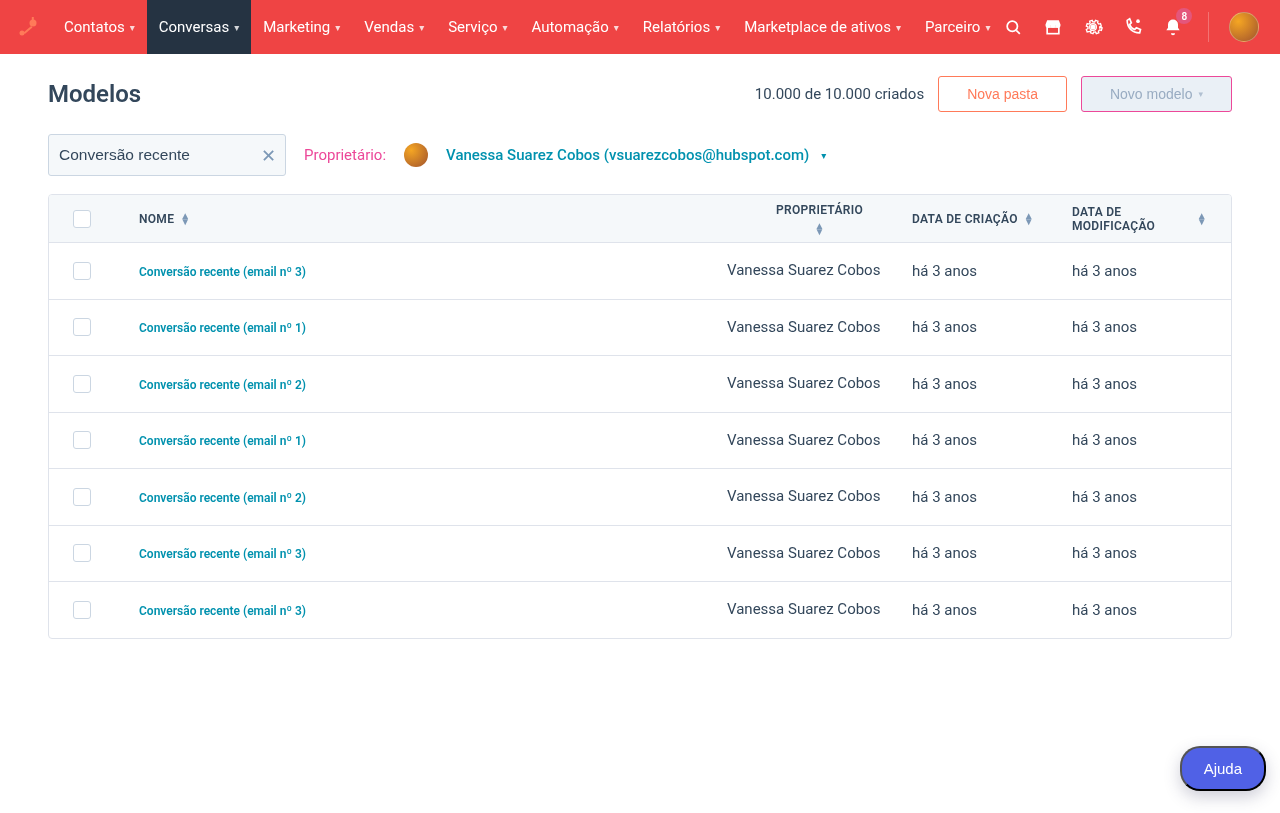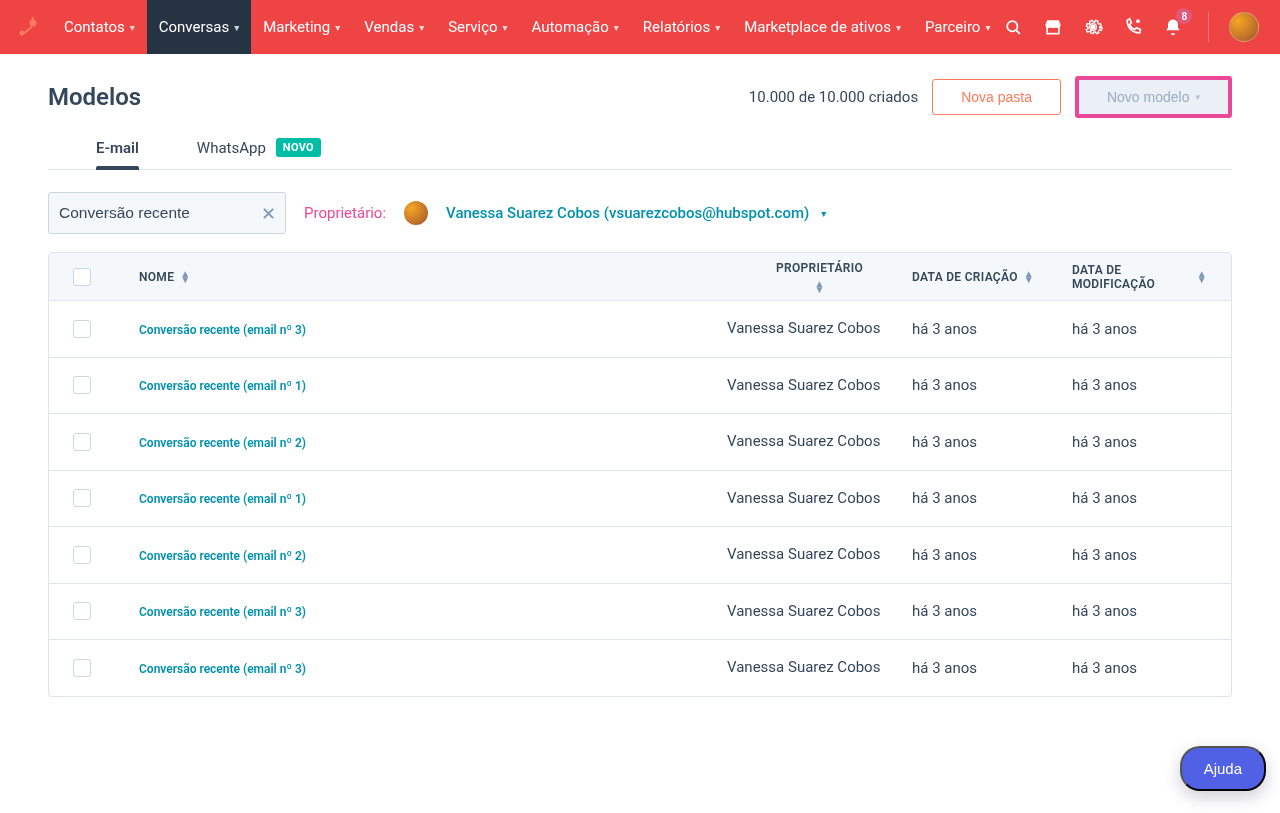--- a/index.html
+++ b/index.html
@@ -17,21 +17,21 @@
 .badge { position: absolute; top:-8px; right:-8px; background:#e4567b; color:#fff; font-size:10px; border-radius:50%; width:16px; height:16px; display:flex; align-items:center; justify-content:center; font-weight:600;}
 .avatar { width: 30px; height: 30px; border-radius: 50%; background: radial-gradient(circle at 30% 30%, #f5a623, #a0522d); border:1px solid rgba(255,255,255,0.3); cursor:pointer;}
 
 .page { padding: 0 48px; }
 .page-header { display: flex; align-items: center; justify-content: space-between; padding-top: 22px; }
 .page-title { font-size: 24px; font-weight: 600; color: #33475b; }
 .header-right { display: flex; align-items: center; gap: 14px; }
 .count-text { font-size: 15px; color: #33475b;}
 .btn { font-size: 14px; padding: 9px 28px; border-radius: 3px; cursor: pointer; font-weight:500; display:inline-flex; align-items:center; gap:6px;}
 .btn-outline { border: 1px solid #ff7a59; color: #ff7a59; background: #fff; }
-.btn-disabled { border: 4px solid #ec4899; color: #99acc2; background: #eaf0f6; cursor: default; }
+.btn-disabled { border: 1px solid #ec4899; color: #99acc2; background: #eaf0f6; cursor: default; }
 .btn-disabled .caret2 { font-size:9px; opacity:0.7;}
 
 .tabs { display: flex; align-items: center; gap: 30px; border-bottom: 1px solid #dfe3eb; margin-top: 20px; padding: 0 48px; margin-left:-48px; margin-right:-48px;}
 .tab { padding: 0 0 12px 0; font-size: 15px; color:#33475b; cursor: pointer; display:flex; align-items:center; gap:10px; position:relative; margin-left: 28px;}
 .tab:first-child { margin-left:0;}
 .tab.active { font-weight: 600;}
 .tab.active::after{ content:""; position:absolute; bottom:-1px; left:0; right:0; height:4px; background:#33475b; border-radius:2px 2px 0 0;}
 .new-badge { background:#00bda5; color:#fff; font-size:11px; font-weight:700; padding:3px 7px; border-radius:3px; letter-spacing:0.3px;}
 .tabs-wrap { padding: 0 48px;}
 
@@ -159,31 +159,20 @@
     <div class="header-right">
       <span class="count-text">10.000 de 10.000 criados</span>
       <button class="btn btn-outline">Nova pasta</button>
       <button class="btn btn-disabled">
         <span>Novo modelo</span>
         <span class="caret2">▾</span>
       </button>
     </div>
   </div>
 
-  <div class="tabs-wrap">
-    <div class="tabs">
-      <div class="tab active">
-        <span>E-mail</span>
-      </div>
-      <div class="tab">
-        <span>WhatsApp</span>
-        <span class="new-badge">NOVO</span>
-      </div>
-    </div>
-  </div>
 
   <div class="filter-row">
     <div class="search-box">
       <input type="text" value="Conversão recente" style="">
       <span class="clear-x">✕</span>
     </div>
     <span class="owner-label">Proprietário:</span>
     <span class="owner-avatar"></span>
     <span class="owner-link">
       <span>Vanessa Suarez Cobos (vsuarezcobos@hubspot.com)</span>

